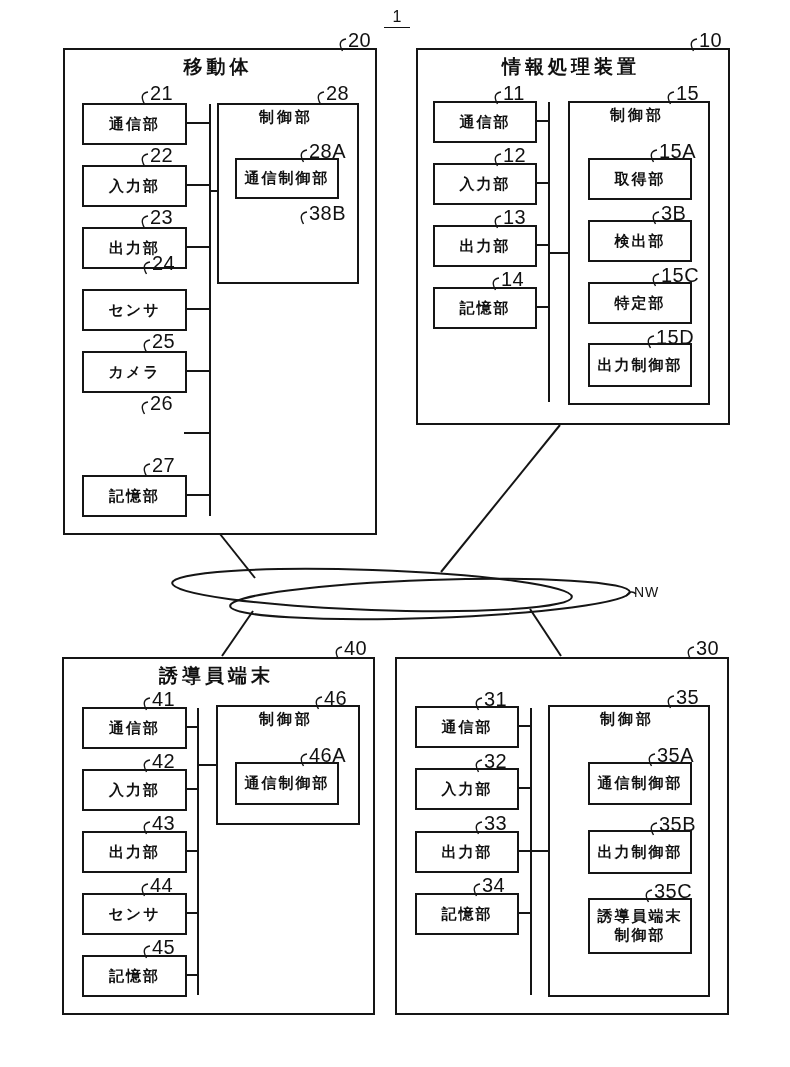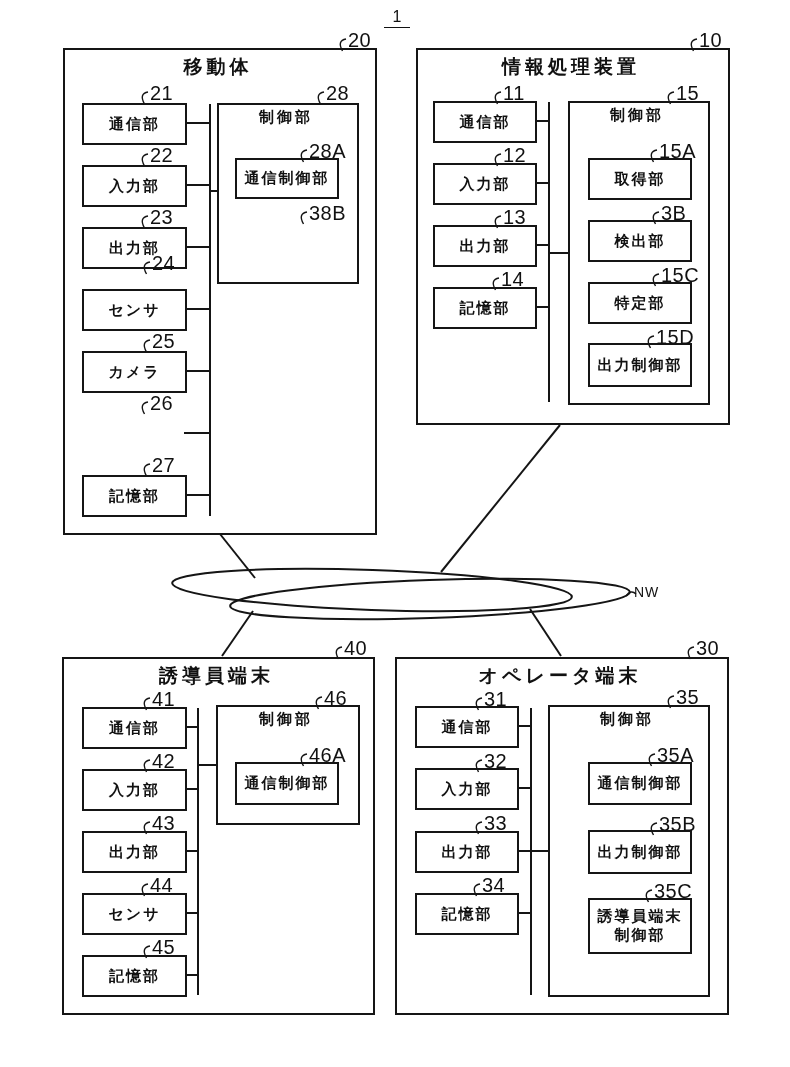--- a/index.html
+++ b/index.html
@@ -134,21 +134,20 @@
   <div class="cbox" style="left:82px;top:769px;width:101px;height:38px">入力部</div>
   <div class="cbox" style="left:82px;top:831px;width:101px;height:38px">出力部</div>
   <div class="cbox" style="left:82px;top:893px;width:101px;height:38px">センサ</div>
   <div class="cbox" style="left:82px;top:955px;width:101px;height:38px">記憶部</div>
 
   <div class="ctrl" style="left:216px;top:705px;width:140px;height:116px"></div>
   <div class="ctitle" style="left:216px;top:710px;width:140px">制御部</div>
   <div class="cbox" style="left:235px;top:762px;width:100px;height:39px">通信制御部</div>
 
   <div class="panel" style="left:395px;top:657px;width:330px;height:354px"></div>
-  <div class="ptitle" style="left:395px;top:663px;width:330px">オペレータ端末</div>
 
   <div class="cbox" style="left:415px;top:706px;width:100px;height:38px">通信部</div>
   <div class="cbox" style="left:415px;top:768px;width:100px;height:38px">入力部</div>
   <div class="cbox" style="left:415px;top:831px;width:100px;height:38px">出力部</div>
   <div class="cbox" style="left:415px;top:893px;width:100px;height:38px">記憶部</div>
 
   <div class="ctrl" style="left:548px;top:705px;width:158px;height:288px"></div>
   <div class="ctitle" style="left:548px;top:710px;width:158px">制御部</div>
   <div class="cbox" style="left:588px;top:762px;width:100px;height:39px">通信制御部</div>
   <div class="cbox" style="left:588px;top:830px;width:100px;height:40px">出力制御部</div>

